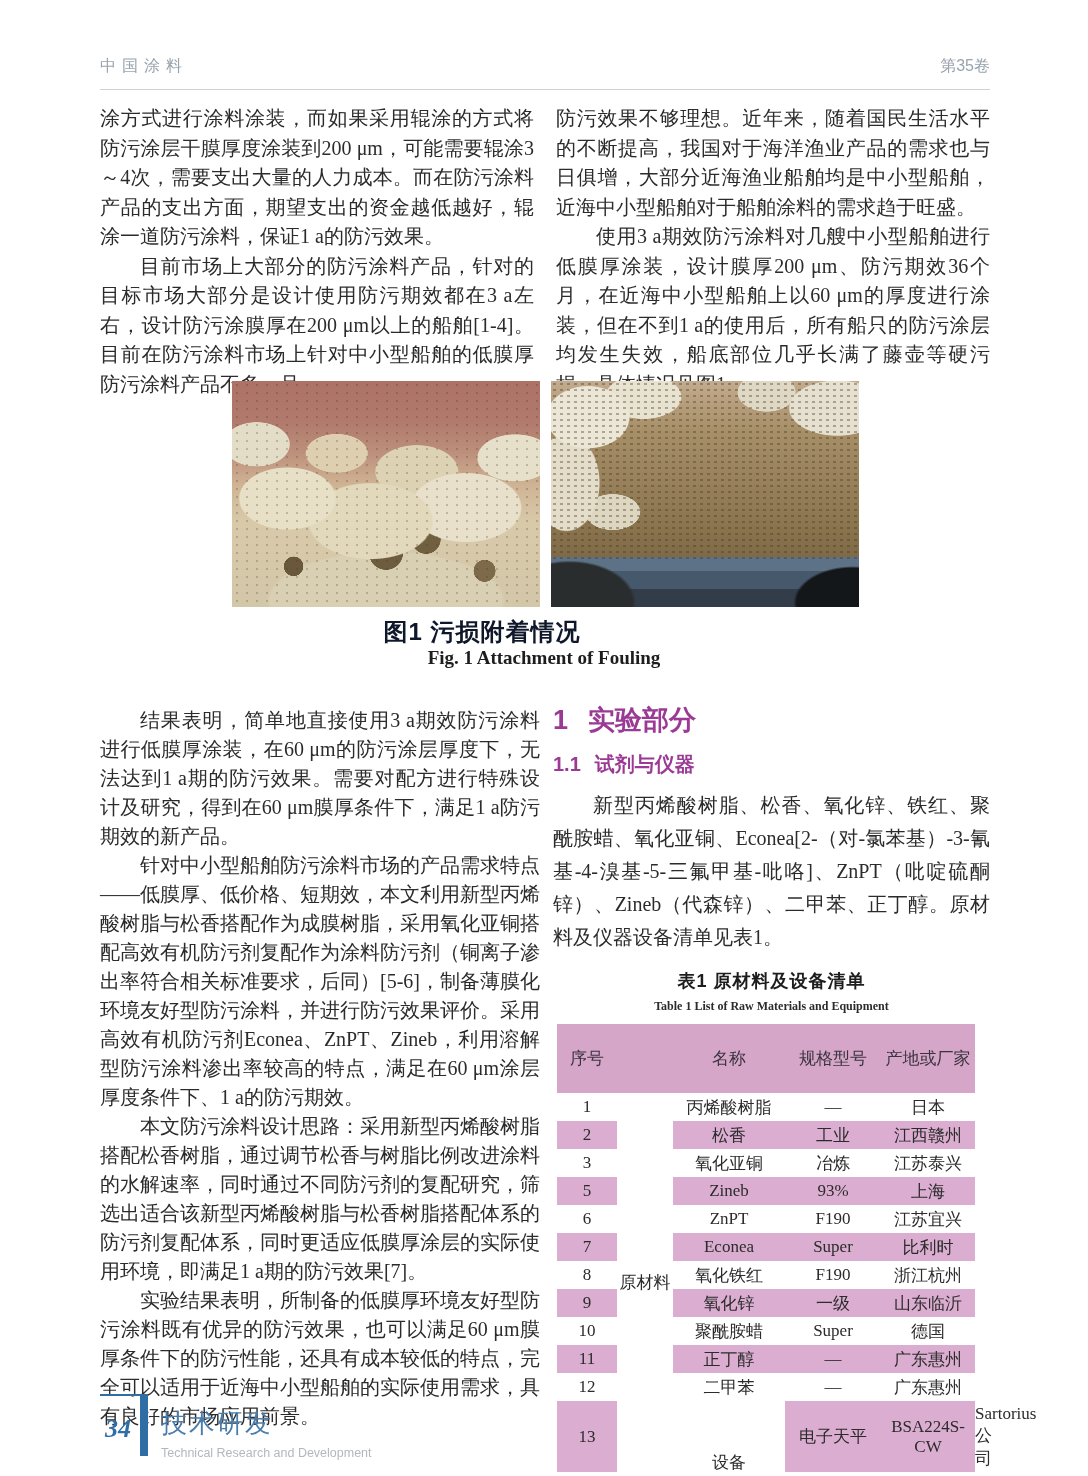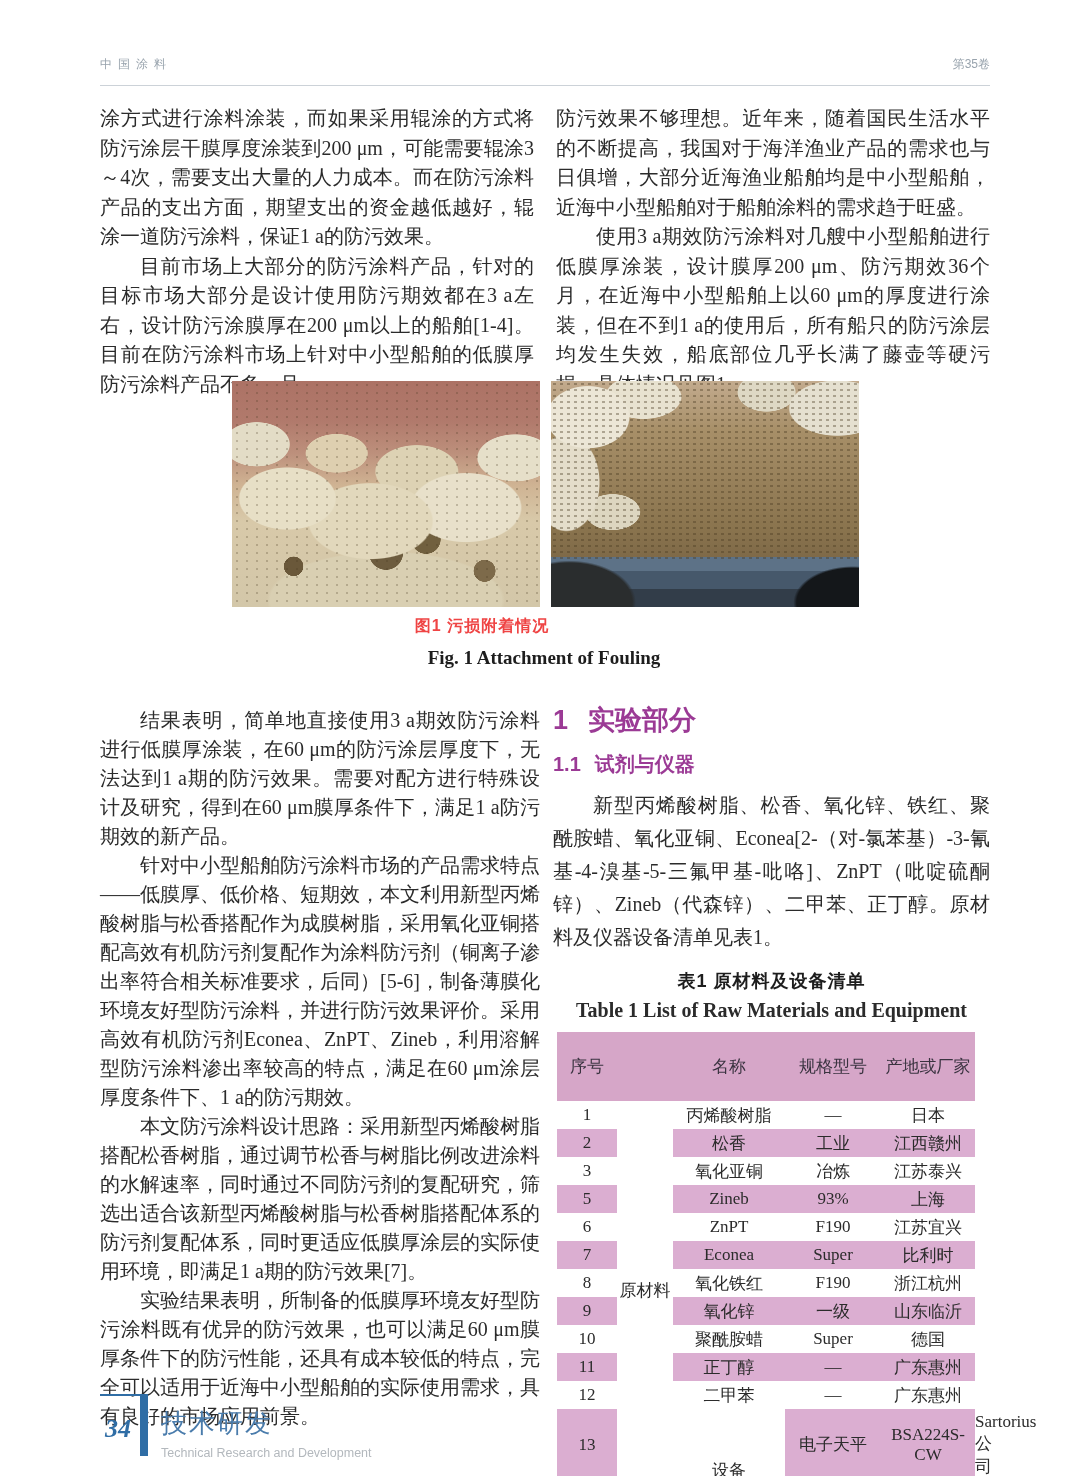--- a/index.html
+++ b/index.html
@@ -17,21 +17,21 @@
     position:relative;width:1088px;height:1476px;margin:0 auto;background:#fff;
     font-family:"Liberation Serif","DejaVu Serif",serif;color:var(--ink);overflow:hidden;
   }
 
   
   .page-header{
     position:absolute;top:56px;left:100px;width:890px;
     display:flex;justify-content:space-between;align-items:flex-end;
     padding-bottom:12px;border-bottom:1px solid #ccd2d8;
     font-family:"Liberation Sans","DejaVu Sans",sans-serif;
-    font-size:12px;color:var(--hdr-gray);
+    font-size:16px;color:var(--hdr-gray);
   }
   .journal-name{letter-spacing:6px;}
 
   
   .band-top{position:absolute;top:104px;left:100px;width:890px;display:flex;gap:22px;}
   .band-top .col{width:438px;}
   .col p{margin:0;font-size:20px;line-height:29.5px;text-align:justify;}
   p.ind{text-indent:2em;}
 
   .band-bottom-left{position:absolute;top:706px;left:100px;width:440px;}
@@ -76,21 +76,21 @@
   .photo::before{
     content:"";position:absolute;inset:0;
     background-image:radial-gradient(rgba(70,55,30,.5) 1.2px, rgba(0,0,0,0) 1.4px);
     background-size:10px 8px;opacity:.5;
   }
   .photo-2::before{background-size:7px 6px;opacity:.75;bottom:21%;}
 
   .fig-caption-cn{
     position:absolute;top:616px;left:0;width:964px;text-align:center;
     font-family:"Liberation Sans","DejaVu Sans",sans-serif;font-weight:bold;
-    font-size:16px;color:#ef4444;letter-spacing:1px;
+    font-size:24px;color:#0f172a;letter-spacing:1px;
   }
   .fig-caption-en{
     position:absolute;top:647px;left:0;width:1088px;text-align:center;
     font-family:"Liberation Serif",serif;font-weight:bold;font-size:19px;color:#1d1d1d;
   }
 
   
   .sec-heading{
     margin:0;font-family:"Liberation Sans","DejaVu Sans",sans-serif;
     font-size:27px;font-weight:bold;color:var(--purple);
@@ -101,21 +101,21 @@
     font-size:20px;font-weight:bold;color:var(--purple);
     display:flex;gap:14px;align-items:baseline;
   }
   .reagents{margin:11px 0 0;font-size:20px;line-height:33px;text-indent:2em;text-align:justify;}
 
   
   .tbl-title-cn{
     margin-top:15px;text-align:center;font-family:"Liberation Sans","DejaVu Sans",sans-serif;
     font-weight:bold;font-size:18px;color:#1d1d1d;letter-spacing:1px;
   }
-  .tbl-title-en{margin-top:6px;text-align:center;font-family:"Liberation Serif",serif;font-weight:bold;font-size:20px;}
+  .tbl-title-en{margin-top:6px;text-align:center;font-family:"Liberation Serif",serif;font-weight:bold;font-size:12px;}
   table.materials{
     margin:10px 0 0 4px;border-collapse:collapse;width:418px;table-layout:fixed;
     font-size:17px;border-bottom:1.5px solid #2b2b2b;
   }
   table.materials th{
     background:var(--th-bg);font-weight:normal;font-size:17px;padding:23px 0;text-align:center;color:#3a3340;
   }
   table.materials td{padding:2.5px 0;text-align:center;}
   table.materials col.c-no{width:60px;}
   table.materials col.c-cat{width:56px;}

